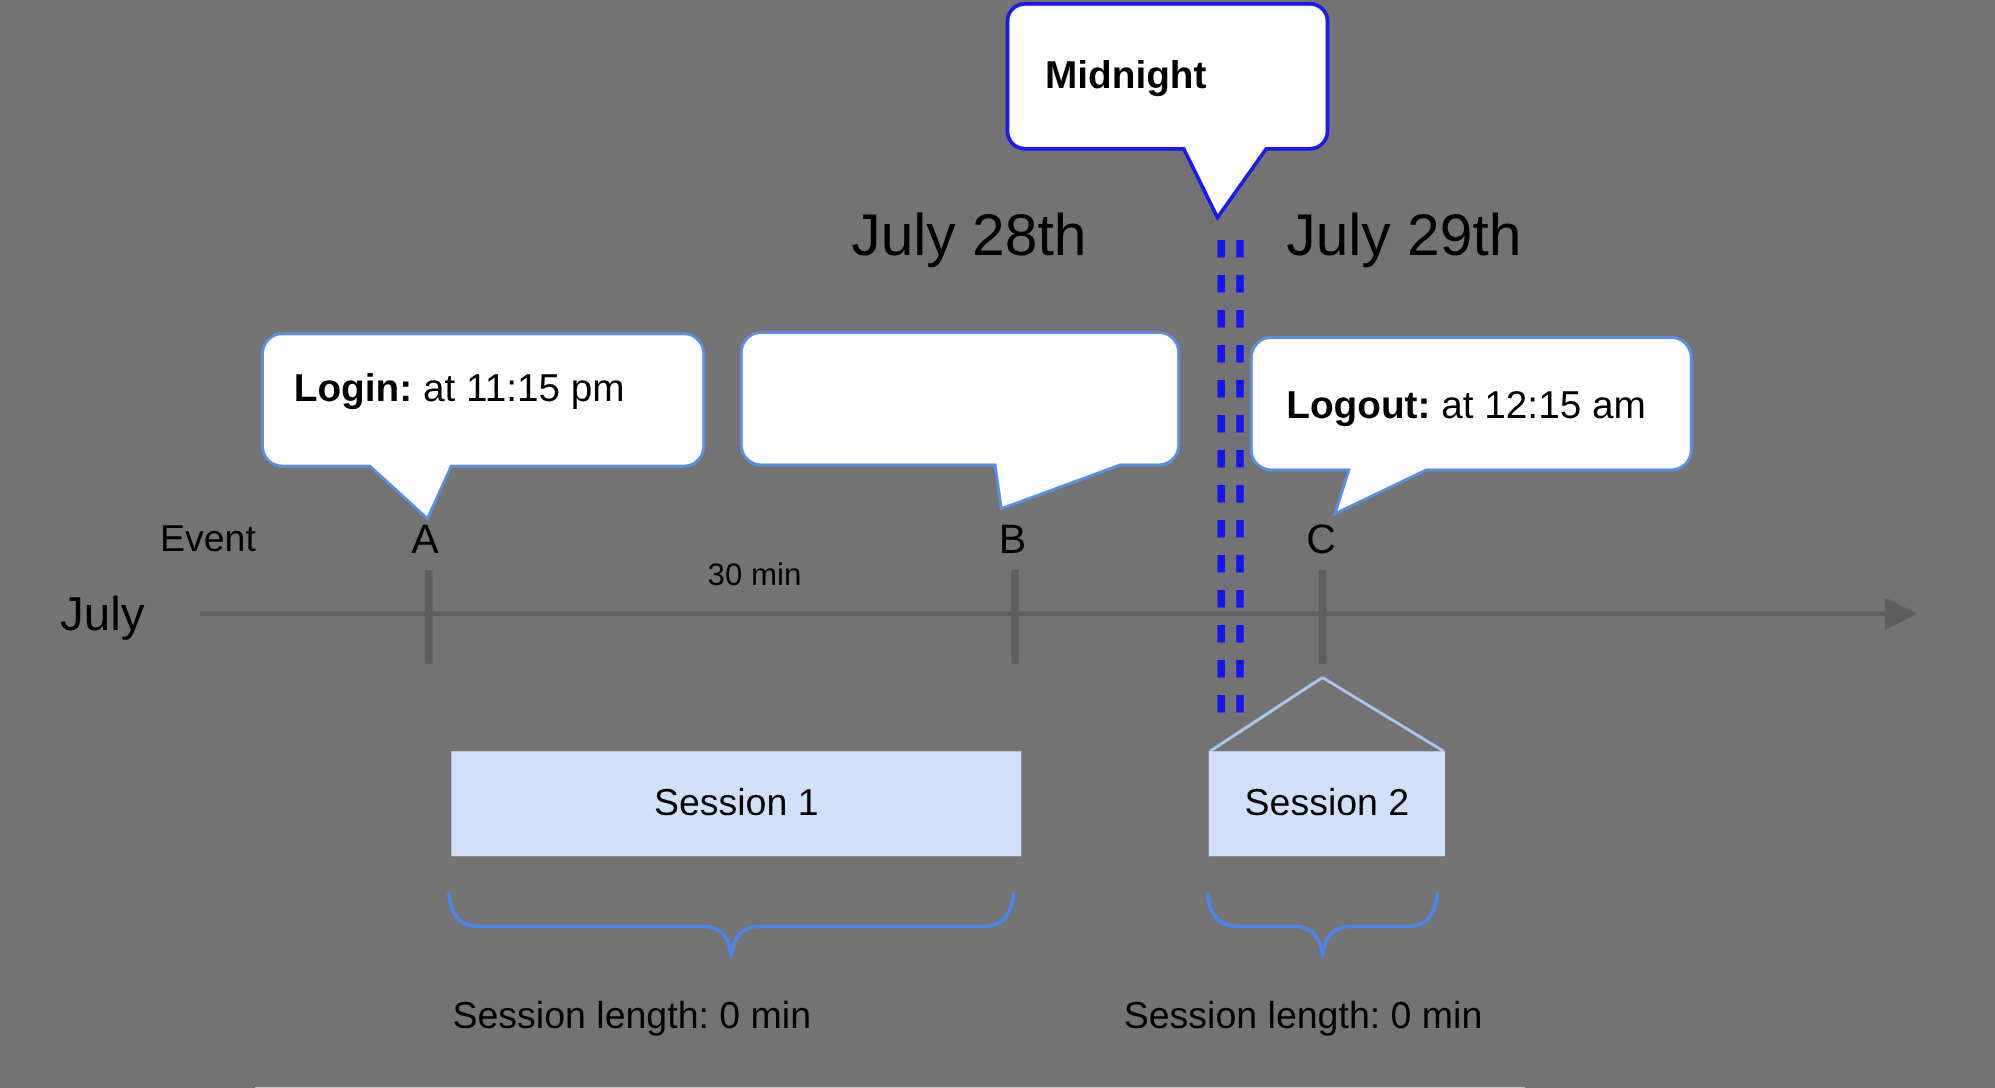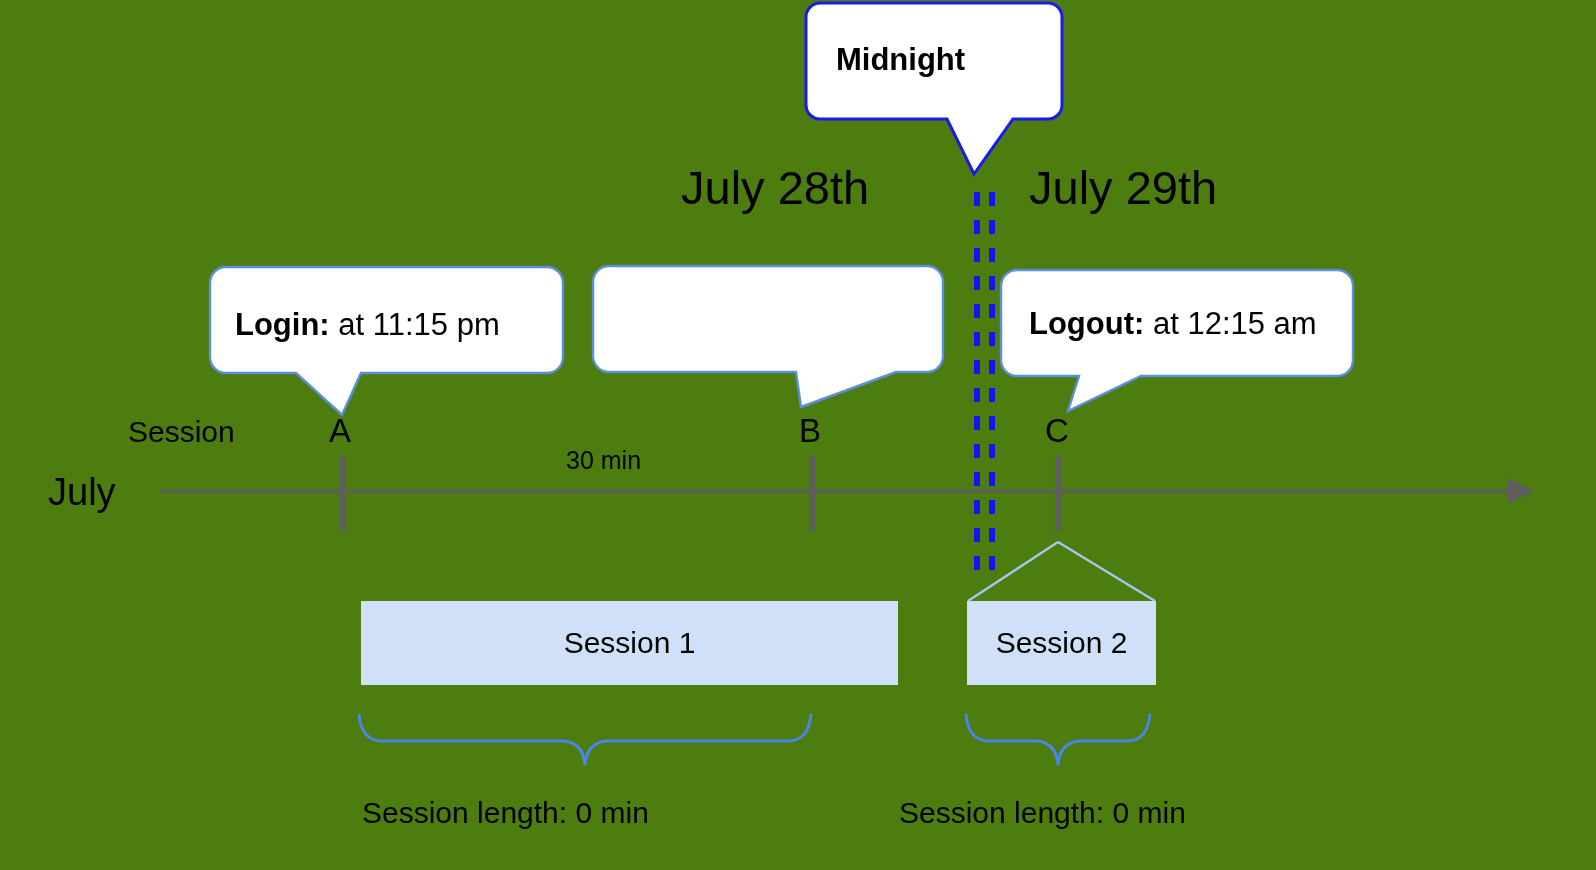--- a/index.html
+++ b/index.html
@@ -9,21 +9,21 @@
     background: #ffffff;
   }
   body {
     font-family: "Liberation Sans", sans-serif;
     color: #000000;
   }
   #canvas {
     position: relative;
     width: 1596px;
     height: 870px;
-    background: #4d7c0f;
+    background: #737373;
     overflow: hidden;
   }
   .svg-layer {
     position: absolute;
     left: 0;
     top: 0;
     width: 1596px;
     height: 870px;
     pointer-events: none;
   }
@@ -201,39 +201,39 @@
                h 48
                q 20 -1 22 -27" fill="none" stroke="#4a86e8" stroke-width="3"></path>
     </g>
   </svg>
 
   <div class="txt midnight-text" style="left:836px; top:44px;">Midnight</div>
 
   <div class="txt date-label" style="left:681px; top:164px;">July 28th</div>
   <div class="txt date-label" style="left:1029px; top:164px;">July 29th</div>
 
-  <div class="txt callout-text" style="left:235px; top:309px;">
+  <div class="txt callout-text" style="left:235px; top:295px;">
     <b>Login:</b><span> at 11:15 pm</span>
   </div>
 
 
   <div class="txt callout-text" style="left:1029px; top:308px;">
     <b>Logout:</b><span> at 12:15 am</span>
   </div>
 
-  <div class="txt label-events" style="left:128px; top:417px;">Session</div>
+  <div class="txt label-events" style="left:128px; top:417px;">Event</div>
   <div class="txt label-user" style="left:48px; top:473px;">July</div>
 
   <div class="txt event-letter" style="left:329px; top:414px;">A</div>
   <div class="txt event-letter" style="left:799px; top:414px;">B</div>
   <div class="txt event-letter" style="left:1045px; top:414px;">C</div>
 
   <div class="txt gap-label" style="left:566px; top:448px;">30 min</div>
 
-  <div class="session-bar" style="left:361px; top:601px; width:537px; height:84px;">
+  <div class="session-bar" style="left:361px; top:601px; width:456px; height:84px;">
     <span>Session 1</span>
   </div>
   <div class="session-bar" style="left:967px; top:601px; width:189px; height:84px;">
     <span>Session 2</span>
   </div>
 
   <div class="txt session-length" style="left:362px; top:798px;">Session length: 0 min</div>
   <div class="txt session-length" style="left:899px; top:798px;">Session length: 0 min</div>
 
 </div>

